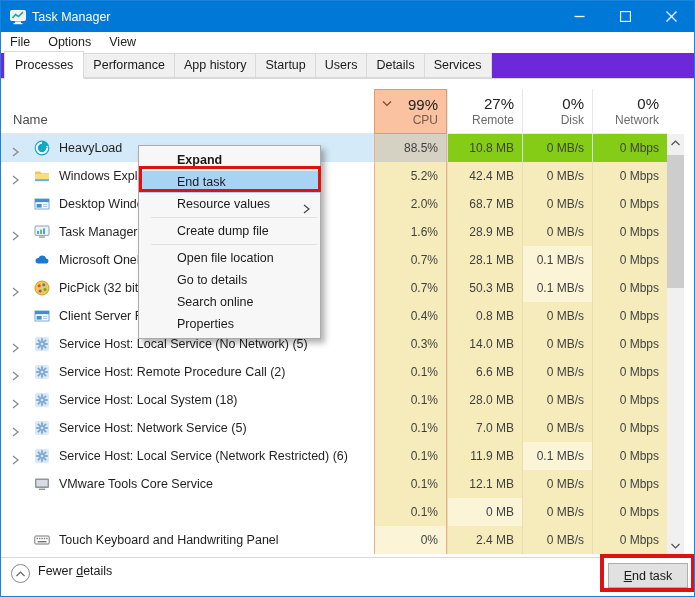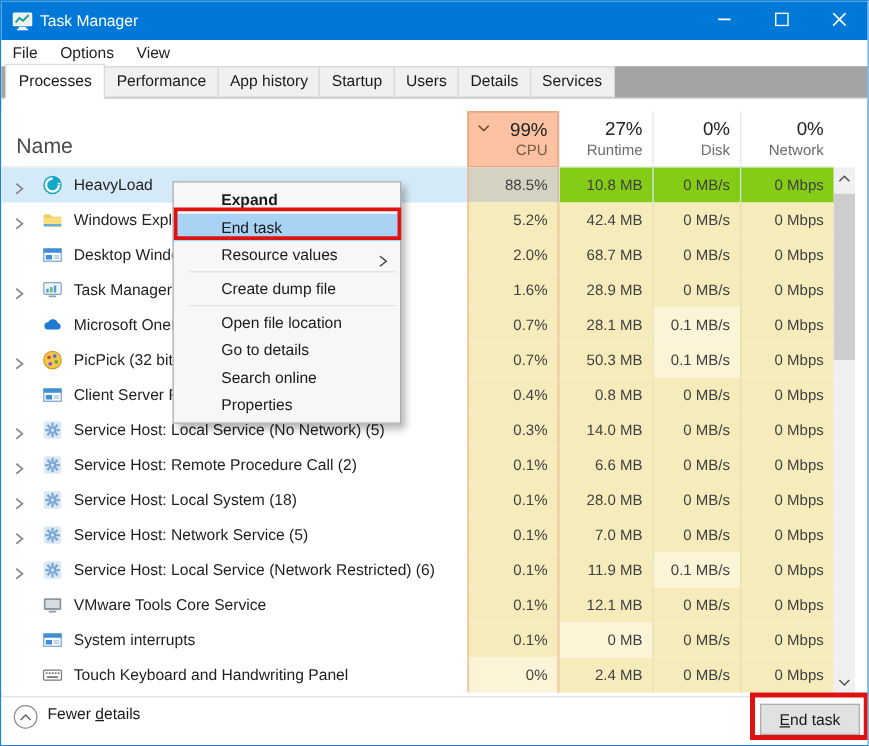--- a/index.html
+++ b/index.html
@@ -13,27 +13,27 @@
   .titlebar{position:absolute;left:0;top:0;width:100%;height:31px;background:#0078d7;display:flex;align-items:center;}
   .titlebar .appicon{margin:0 6px 0 9px;width:16px;height:16px;flex:0 0 16px;}
   .titlebar .title{color:#fff;font-size:12.5px;}
   .caption-btns{position:absolute;right:0;top:0;height:31px;display:flex;}
   .cap-btn{width:46px;height:31px;display:flex;align-items:center;justify-content:center;}
   
   .menubar{position:absolute;left:0;top:31px;width:100%;height:21px;background:#fff;display:flex;align-items:center;padding-left:8px;}
   .menubar .mitem{font-size:12.5px;color:#222;padding:2px 9px 3px 9px;}
   .menubar .mitem:first-child{padding-left:1px;}
   
-  .tabstrip{position:absolute;left:0;top:52px;width:100%;height:26px;background:#a3a3a3;border-bottom:1px solid #d9d9d9;padding-left:3px;display:flex;align-items:flex-end;}
+  .tabstrip{position:absolute;left:0;top:52px;width:100%;height:26px;background:#6d28d9;border-bottom:1px solid #d9d9d9;padding-left:3px;display:flex;align-items:flex-end;}
   .tab{font-size:12.5px;color:#1a1a1a;background:#f0f0f0;border:1px solid #d9d9d9;padding:4px 9px 5px 9px;margin-right:-1px;position:relative;}
   .tab.active{background:#fff;border-bottom-color:#fff;padding:6px 10px 6px 10px;z-index:2;margin-bottom:-1px;}
   
   .header{position:absolute;left:0;top:88px;width:666px;height:45px;background:#fff;}
   .name-header{position:absolute;left:0;top:0;width:373px;height:45px;border-bottom:1px solid #e8e8e8;}
-  .name-header span{position:absolute;left:12px;bottom:6px;font-size:17px;color:#4a4a4a;}
+  .name-header span{position:absolute;left:12px;bottom:6px;font-size:13px;color:#4a4a4a;}
   .vcol-header{position:absolute;top:0;height:45px;border-bottom:1px solid #e8e8e8;border-left:1px solid #e8e8e8;}
   .vcol-header .pct{position:absolute;right:8px;top:6px;font-size:15px;color:#222;}
   .vcol-header .lbl{position:absolute;right:8px;bottom:6px;font-size:12px;color:#6b6b6b;}
   .vcol-header.sorted{background:#fac2a0;border:1px solid #e2996e;}
   .vcol-header.sorted .lbl{color:#7a5b48;}
   .sort-chevron{position:absolute;left:7px;top:3px;width:10px;height:7px;}
   
   .list{position:absolute;left:0;top:133px;width:666px;height:420px;background:#fff;}
   .prow{position:absolute;left:0;width:666px;height:28px;}
   .prow .namecell{position:absolute;left:0;top:0;width:373px;height:28px;}
@@ -132,21 +132,21 @@
     <div id="vheaders">
         <div class="vcol-header sorted" style="left: 373px; width: 73px;">
           <span class="sort-chevron"><svg viewBox="0 0 10 7" width="10" height="7">
               <polyline points="1,1.5 5,5.5 9,1.5" fill="none" stroke="#7a4b2a" stroke-width="1.2"></polyline>
             </svg></span>
           <div class="pct">99%</div>
           <div class="lbl">CPU</div>
         </div>
         <div class="vcol-header" style="left: 446px; width: 75px;">
           <div class="pct">27%</div>
-          <div class="lbl">Runtime</div>
+          <div class="lbl">Remote</div>
         </div>
         <div class="vcol-header" style="left: 521px; width: 70px;">
           <div class="pct">0%</div>
           <div class="lbl">Disk</div>
         </div>
         <div class="vcol-header" style="left: 591px; width: 75px;">
           <div class="pct">0%</div>
           <div class="lbl">Network</div>
         </div>
       </div>
@@ -412,30 +412,20 @@
               <rect x="5" y="12.6" width="6" height="1.4" fill="#8d959d"></rect>
             </svg></span>
           <span class="pname">VMware Tools Core Service</span>
         </div>
         <div class="cell c-norm cpucol" style="left: 373px; width: 73px;">0.1%</div>
         <div class="cell c-norm vline" style="left: 446px; width: 75px;">12.1 MB</div>
         <div class="cell c-norm vline" style="left: 521px; width: 70px;">0 MB/s</div>
         <div class="cell c-norm vline" style="left: 591px; width: 75px;">0 Mbps</div>
       </div>
       <div class="prow" style="top: 364px;">
-        <div class="namecell">
-          <span class="picon"><svg viewBox="0 0 16 16" width="16" height="16">
-              <rect x="1" y="3" width="14" height="10" fill="#fff" stroke="#7aa6cf"></rect>
-              <rect x="1" y="3" width="14" height="3.2" fill="#3f8fd6"></rect>
-              <rect x="2.6" y="8" width="5" height="3.6" fill="#3f8fd6"></rect>
-              <line x1="9" y1="8.6" x2="13.4" y2="8.6" stroke="#9cc0e0"></line>
-              <line x1="9" y1="10.4" x2="13.4" y2="10.4" stroke="#9cc0e0"></line>
-            </svg></span>
-          <span class="pname">System interrupts</span>
-        </div>
         <div class="cell c-norm cpucol" style="left: 373px; width: 73px;">0.1%</div>
         <div class="cell c-light vline" style="left: 446px; width: 75px;">0 MB</div>
         <div class="cell c-norm vline" style="left: 521px; width: 70px;">0 MB/s</div>
         <div class="cell c-norm vline" style="left: 591px; width: 75px;">0 Mbps</div>
       </div>
       <div class="prow" style="top: 392px;">
         <div class="namecell">
           <span class="picon"><svg viewBox="0 0 16 16" width="16" height="16">
               <rect x="0.8" y="4" width="14.4" height="8" rx="1" fill="#fff" stroke="#777"></rect>
               <g fill="#777">

